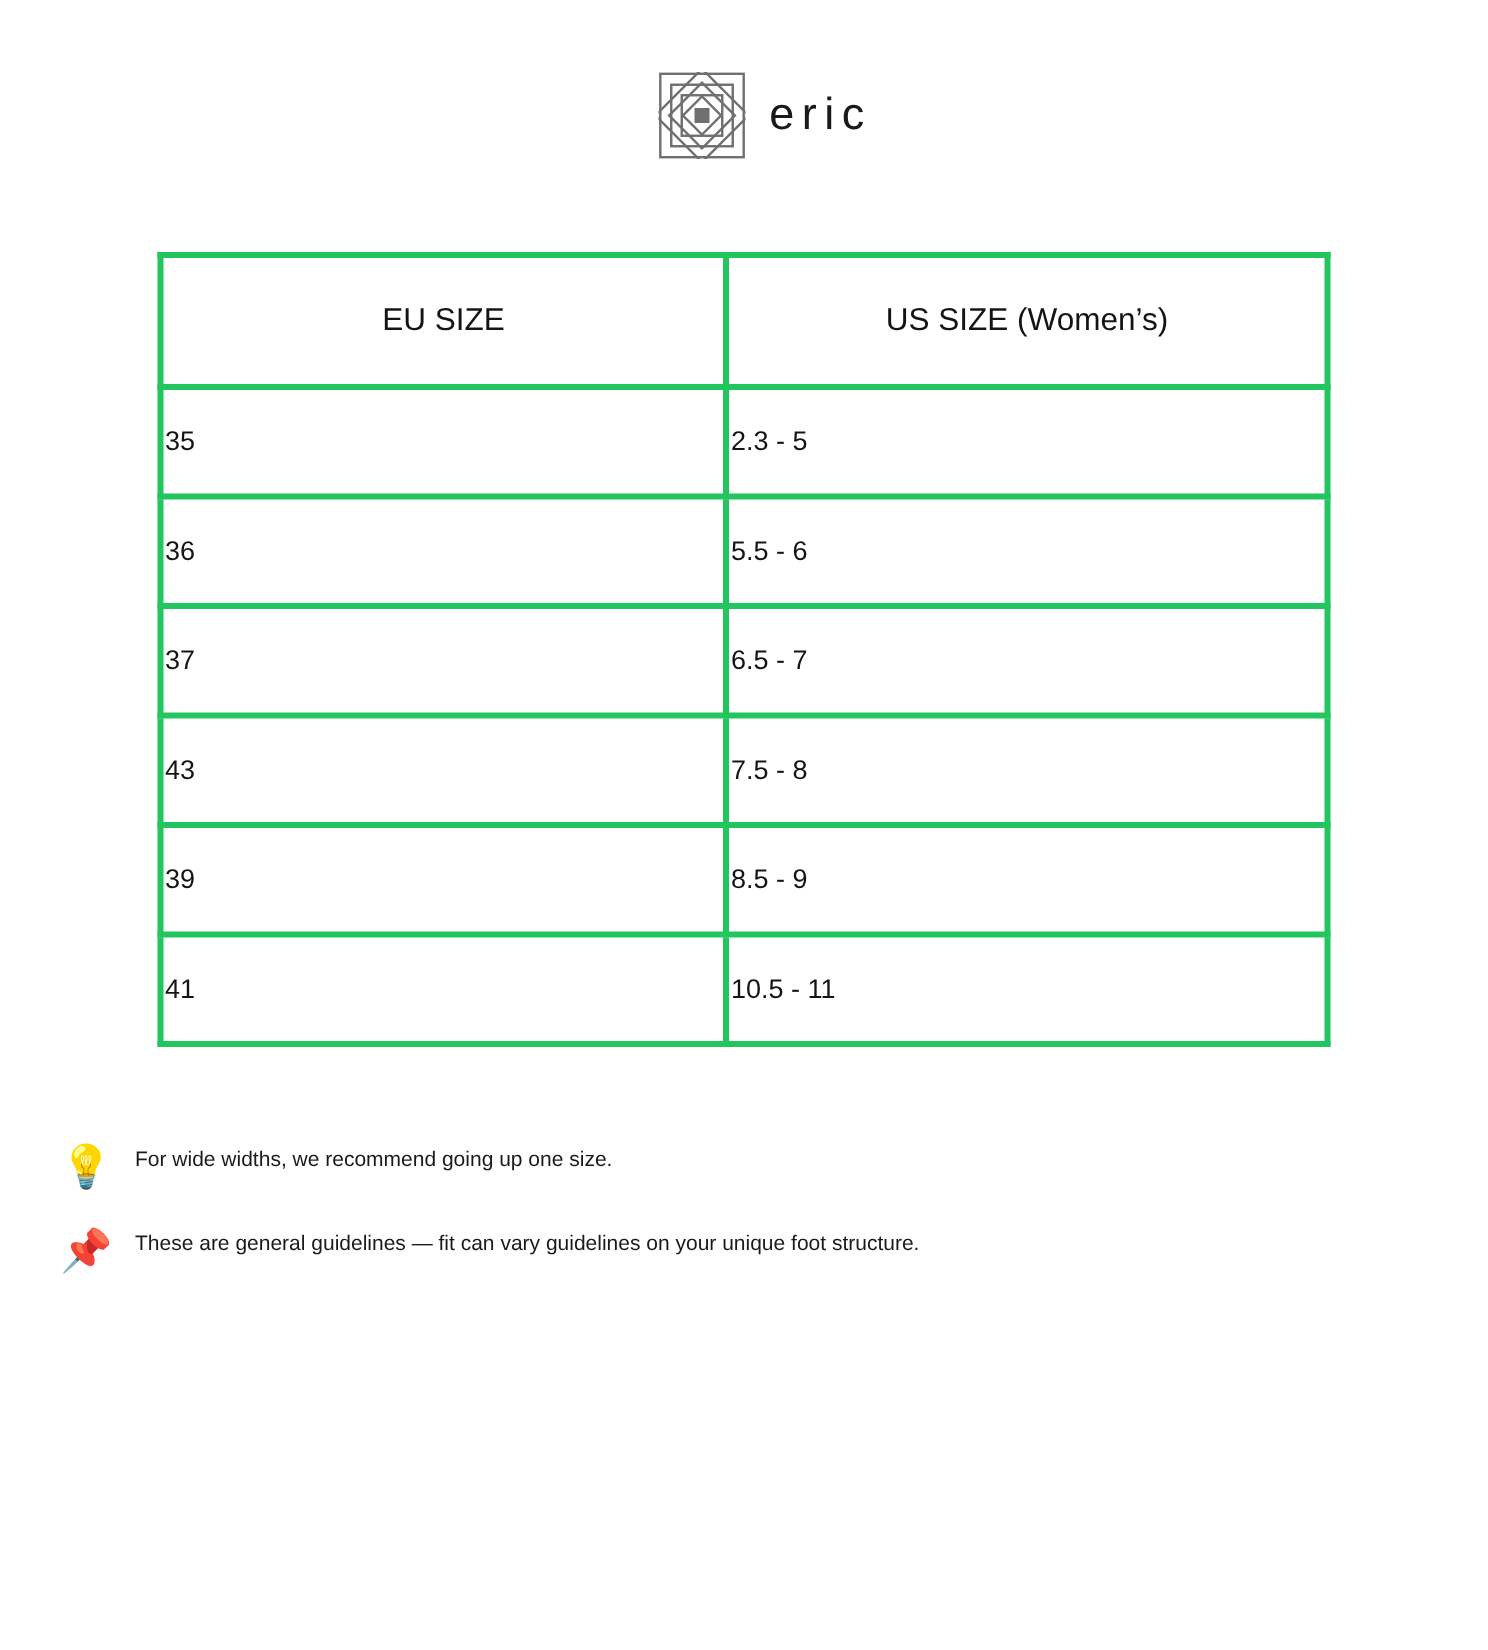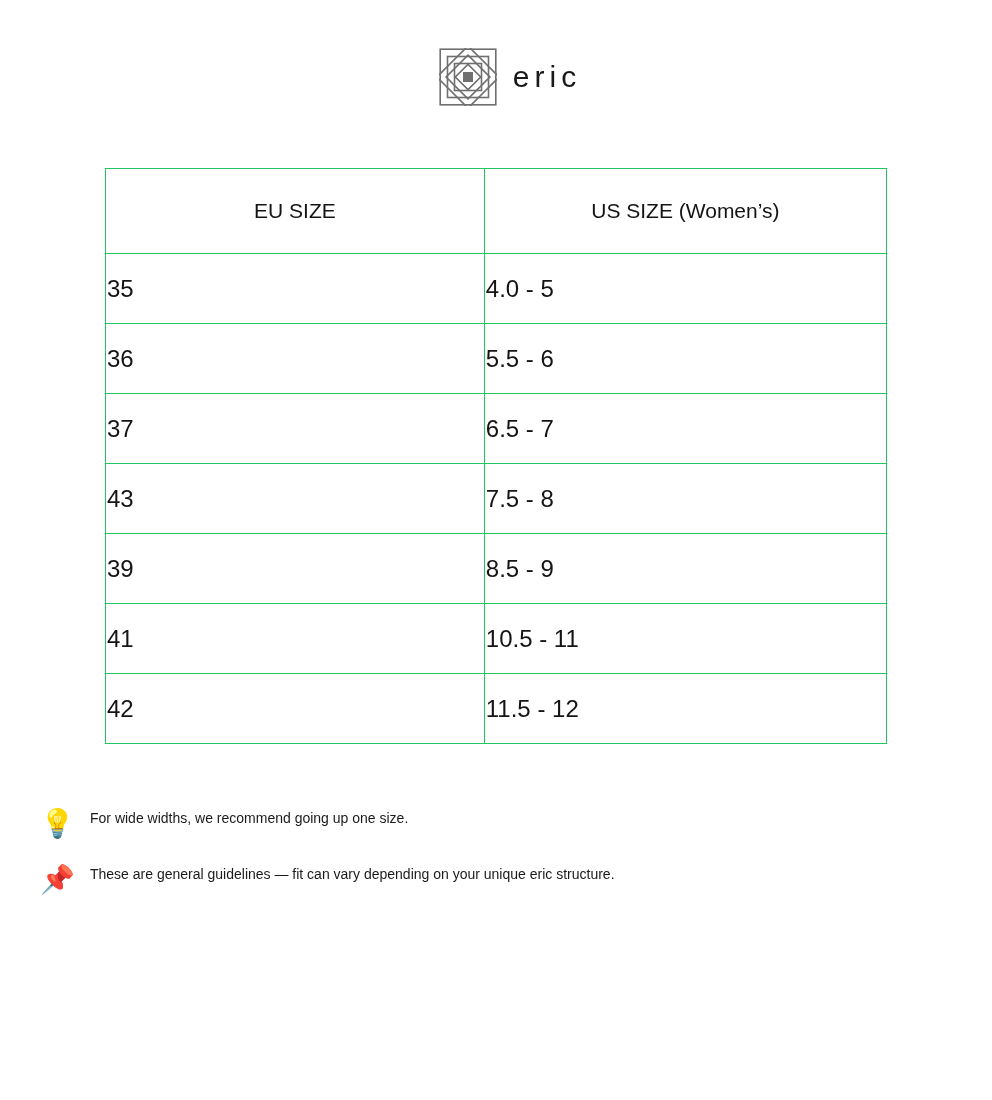--- a/index.html
+++ b/index.html
@@ -69,31 +69,31 @@
     margin: 62px auto 0 auto;
     width: 782px;
   }
   table.size-table {
     width: 100%;
     border-collapse: collapse;
     table-layout: fixed;
   }
   table.size-table th,
   table.size-table td {
-    border: 1px solid #22c55e;
+    border: 4px solid #22c55e;
     font-weight: 400;
     color: #141414;
   }
   table.size-table th {
     font-size: 21px;
     height: 82px;
     font-weight: 400;
   }
   table.size-table td {
-    font-size: 24px;
+    font-size: 18px;
     height: 67px;
   }
   table.size-table col.c1 { width: 48.5%; }
   table.size-table col.c2 { width: 51.5%; }
 
   
   .notes {
     margin: 64px 0 0 0;
     padding: 0 36px 0 40px;
   }
@@ -151,54 +151,50 @@
         </colgroup>
       <thead>
         <tr>
           <th>EU SIZE</th>
           <th>US SIZE (Women’s)</th>
         </tr>
       </thead>
       <tbody>
         <tr>
           <td>35</td>
-          <td>4.0 - 5</td>
+          <td>2.3 - 5</td>
         </tr>
         <tr>
           <td>36</td>
           <td>5.5 - 6</td>
         </tr>
         <tr>
           <td>37</td>
           <td>6.5 - 7</td>
         </tr>
         <tr>
           <td>43</td>
           <td>7.5 - 8</td>
         </tr>
         <tr>
           <td>39</td>
           <td>8.5 - 9</td>
         </tr>
         <tr>
           <td>41</td>
           <td>10.5 - 11</td>
-        </tr>
-        <tr>
-          <td>42</td>
-          <td>11.5 - 12</td>
         </tr>
       </tbody>
     </table>
   </div>
 
   <div class="notes">
     <div class="note">
       <span class="note-icon">💡</span>
       <span class="note-text">For wide widths, we recommend going up one size.</span>
     </div>
     <div class="note">
       <span class="note-icon">📌</span>
-      <span class="note-text">These are general guidelines — fit can vary depending on your unique eric structure.</span>
+      <span class="note-text">These are general guidelines — fit can vary guidelines on your unique foot structure.</span>
     </div>
   </div>
 
 </div>
 
 </body></html>

